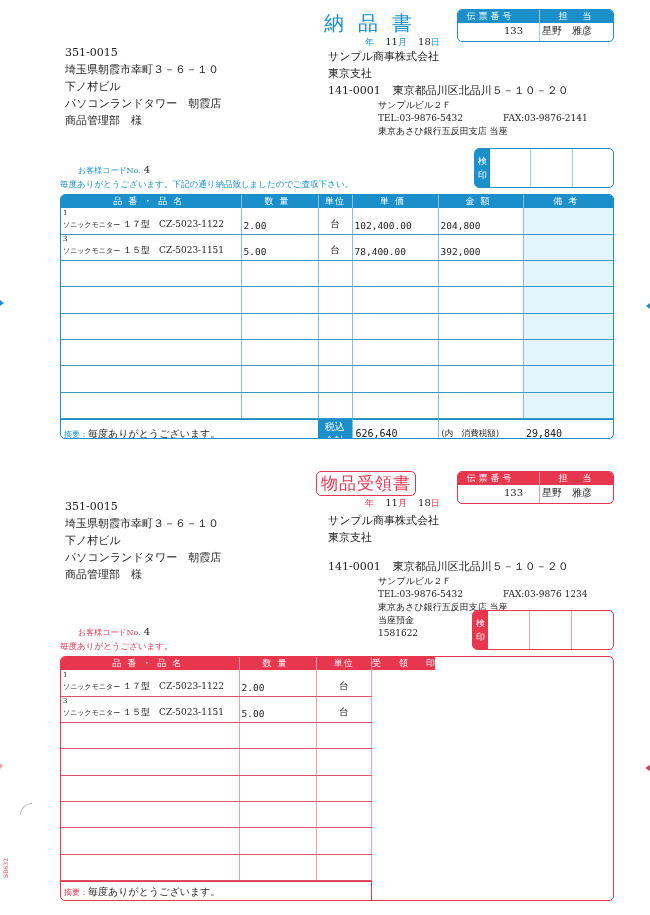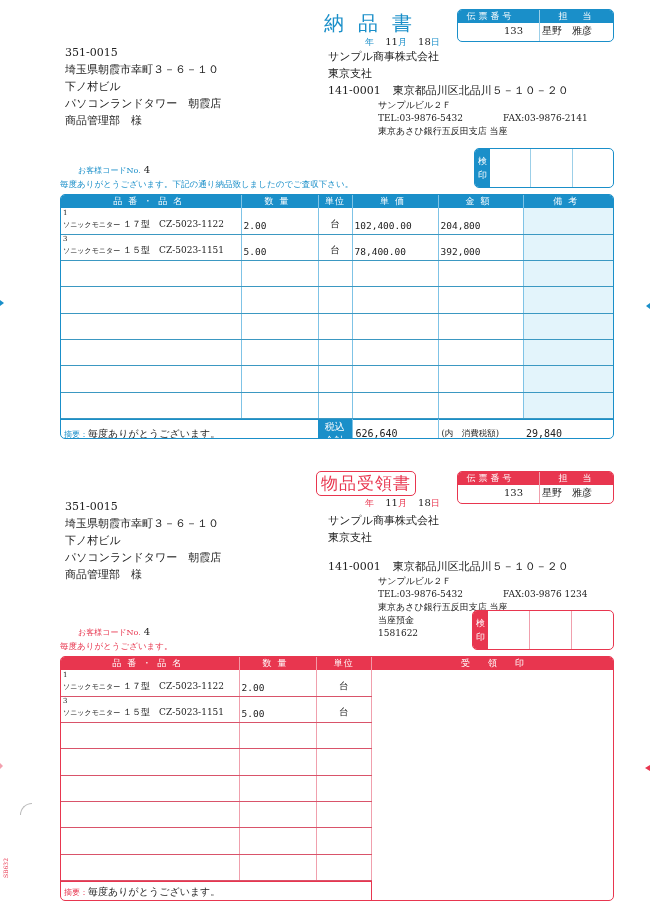--- a/index.html
+++ b/index.html
@@ -327,21 +327,21 @@
                 <td></td>
                 <td></td>
                 <td></td>
               </tr>
           </tbody>
         </table>
         <div style="border-top:1.5px solid #e8364f; height:20px; line-height:20px; padding:0 3px; font-size:10px; border-right:1px solid #e8364f;">
           <span class="red" style="font-size:8px">摘要：</span><span>毎度ありがとうございます。</span>
         </div>
       </div>
-      <div style="flex:1; display:flex; flex-direction:column;">
+      <div style="flex:1; display:flex; flex-direction:row;">
         <div style="background:#e8364f; color:#fff; height:13px; line-height:13px; font-size:9px; text-align:center; font-family:'DejaVu Sans',sans-serif;">受　　領　　印</div>
         <div style="flex:1;"></div>
       </div>
     </div>
   </div>
 
   <div class="abs" style="left:2px; top:858px; font-size:6px; color:#e8364f; writing-mode:vertical-rl; transform:rotate(180deg);">SB632</div>
   <div class="abs" style="left:20px; top:803px; width:12px; height:12px; border-top:1px solid #bbb; border-left:1px solid #bbb; border-top-left-radius:12px;"></div>
 </section>
 

